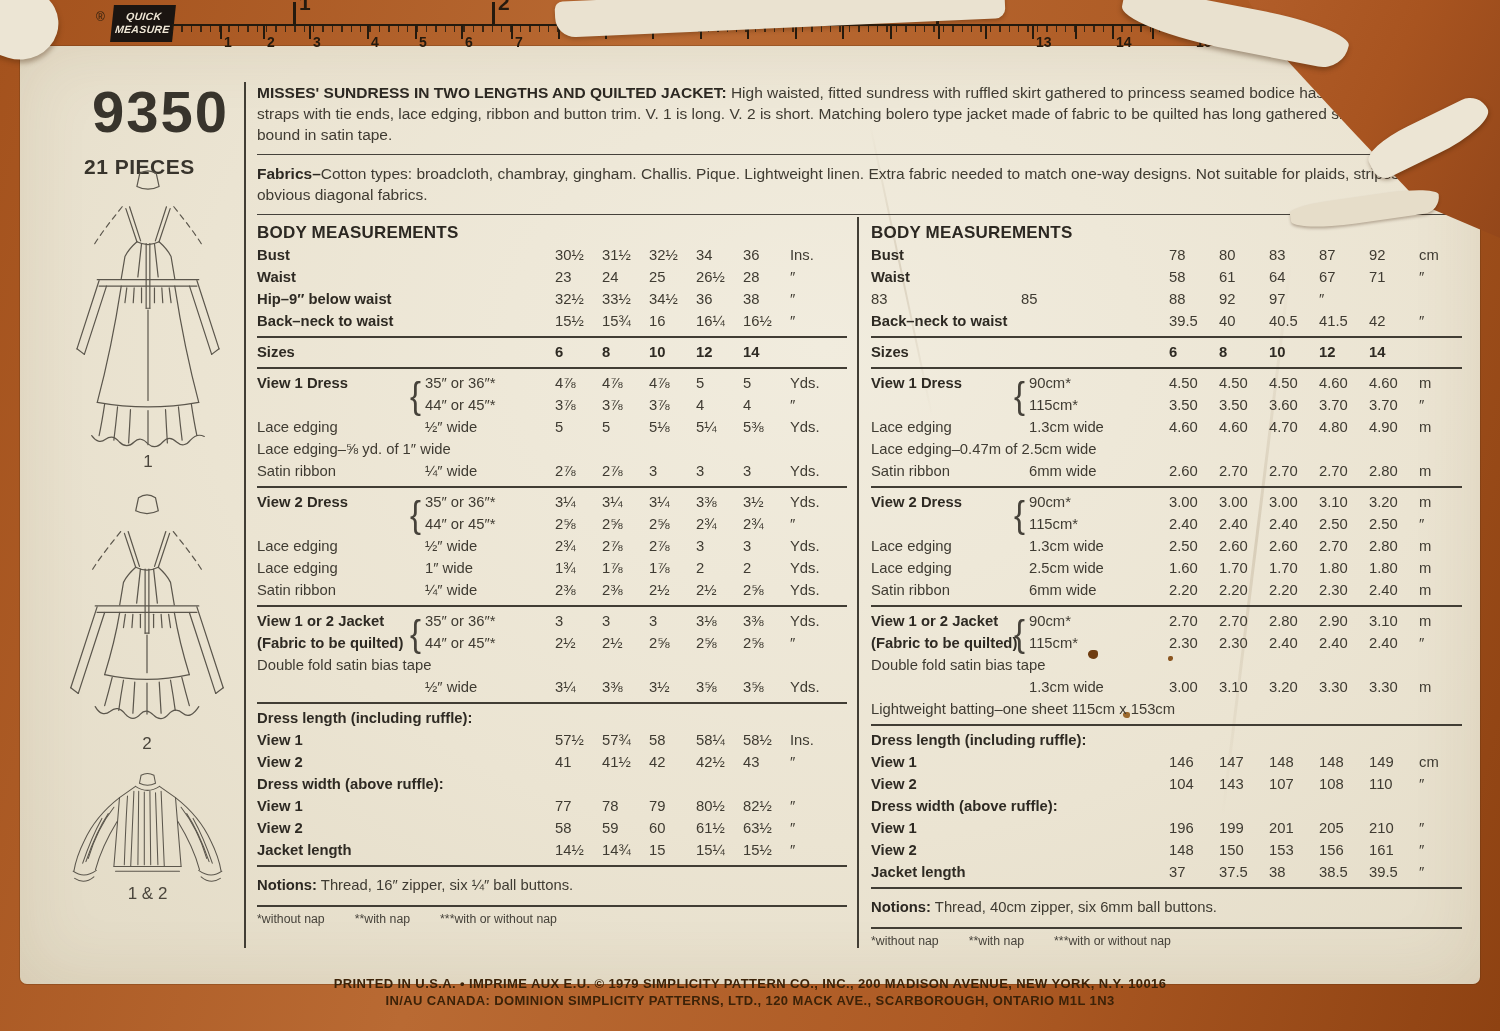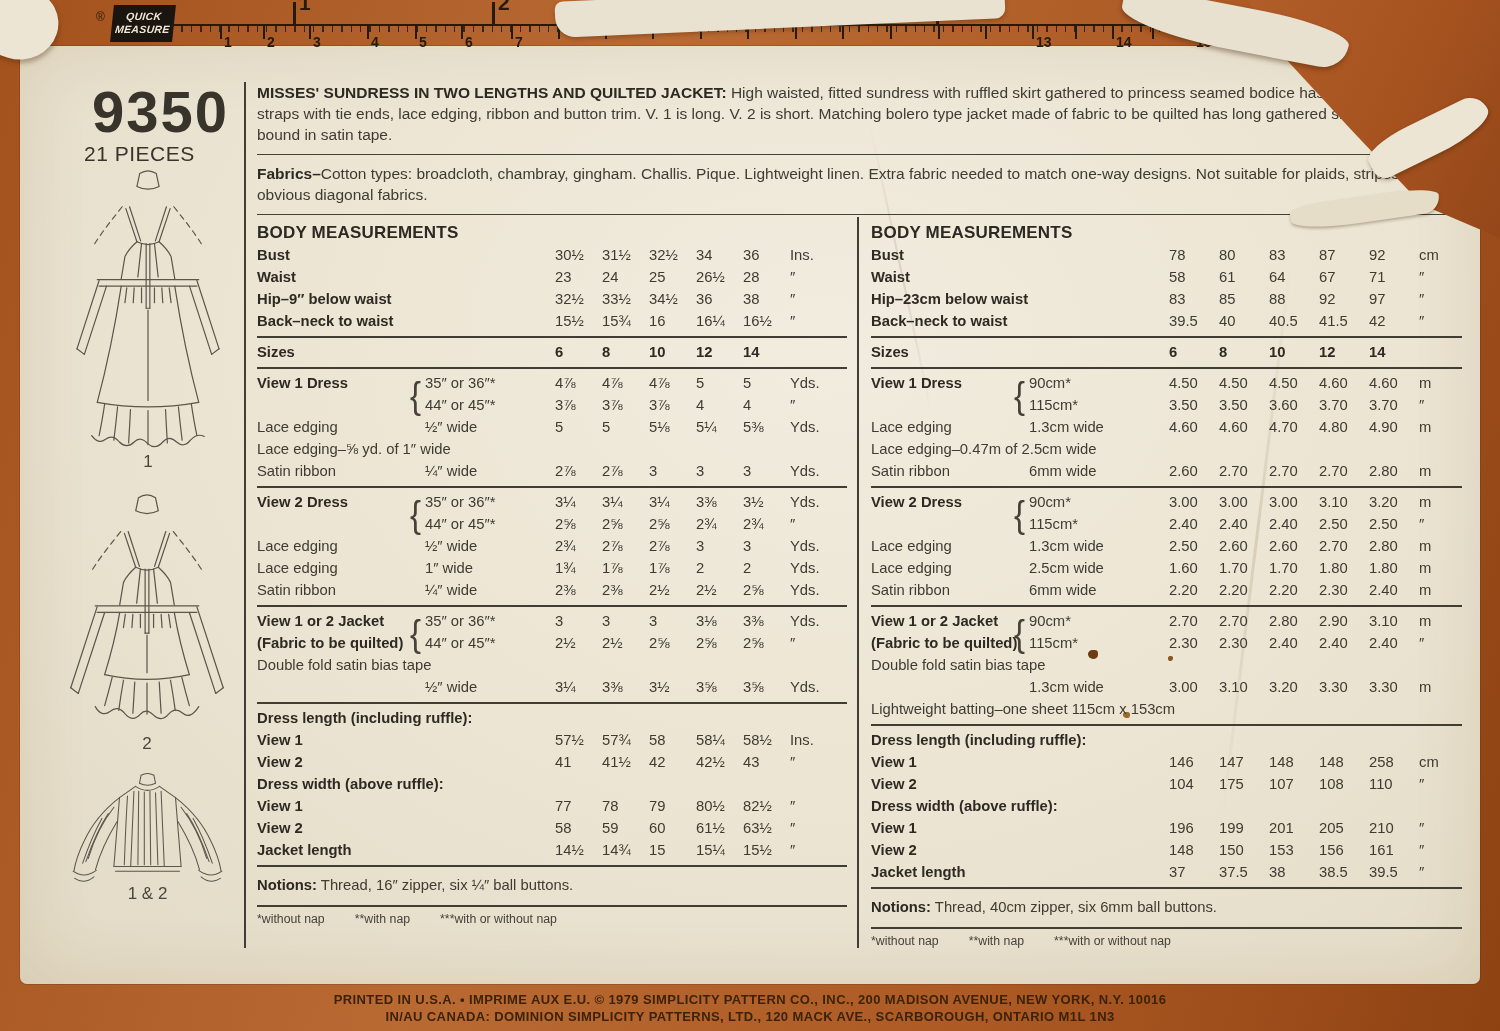--- a/index.html
+++ b/index.html
@@ -41,21 +41,21 @@
   .crease{position:absolute;background:linear-gradient(180deg,transparent,rgba(110,80,40,.16),transparent);}
   .c1{left:1255px;top:260px;width:3px;height:560px;transform:rotate(7deg);}
   .c2{left:900px;top:120px;width:2px;height:300px;transform:rotate(-12deg);}
   .spot{position:absolute;border-radius:50% 40% 55% 60%;}
   .s1{left:1088px;top:650px;width:10px;height:9px;background:#6e3c10;}
   .s2{left:1168px;top:656px;width:5px;height:5px;background:#8a5520;}
   .s3{left:1123px;top:712px;width:7px;height:6px;background:#9c6a2e;}
 
   
   .pat-num{position:absolute;left:92px;top:78px;font-size:58px;font-weight:700;color:#38342c;letter-spacing:2px;}
-  .pieces{position:absolute;left:84px;top:142px;font-size:21px;color:#38342c;letter-spacing:.5px;}
+  .pieces{position:absolute;left:84px;top:155px;font-size:21px;color:#38342c;letter-spacing:.5px;font-weight:bold;}
   .fig{position:absolute;}
   .fig svg{display:block;}
   .figlab{position:absolute;font-size:17px;color:#4a453c;text-align:center;}
 
   
   .content{position:absolute;left:244px;top:82px;width:1218px;border-left:2px solid #423e35;
     padding-left:11px;box-sizing:border-box;}
   .desc{font-size:15.5px;line-height:21px;color:#3f3b32;border-bottom:1.5px solid #45413a;
     padding-bottom:9px;width:1198px;}
   .desc b,.fabrics b{color:#2c2822;}
@@ -74,21 +74,21 @@
     transform:scaleY(1.12);transform-origin:top;color:#46423a;}
   .full{line-height:22px;font-size:14.8px;color:#3f3b32;}
   .hd{font-weight:700;font-size:17px;color:#2c2822;letter-spacing:.2px;}
   .sec{font-weight:700;color:#2e2a23;}
   .kv{padding:4px 0 5px;}
   .kv b{color:#2c2822;}
   .hr{border-top:2px solid #413d34;margin:4px 0 3px;}
   .foot{display:flex;gap:30px;font-size:12.3px;margin-top:5px;color:#46423a;}
 
   
-  .footer{position:absolute;left:0;bottom:0;width:100%;height:46px;text-align:center;}
+  .footer{position:absolute;left:0;bottom:16px;width:100%;height:46px;text-align:center;}
   .footer div{font-size:13px;font-weight:700;color:#3c2208;letter-spacing:.4px;line-height:17px;}
   .footer div:first-child{margin-top:6px;}
 </style>
 </head>
 <body>
 
 <div class="stage" data-interactable="false">
 
   <div class="panel" data-interactable="false"></div>
   <div class="crease c1" data-interactable="false"></div>
@@ -543,21 +543,20 @@
           <div class="trow" data-interactable="false">
             <div class="c lab b" data-interactable="false" style="grid-column: 1 / span 2;">Waist</div>
             <div class="c v" data-interactable="false">58</div>
             <div class="c v" data-interactable="false">61</div>
             <div class="c v" data-interactable="false">64</div>
             <div class="c v" data-interactable="false">67</div>
             <div class="c v" data-interactable="false">71</div>
             <div class="c u" data-interactable="false">″</div>
           </div>
           <div class="trow" data-interactable="false">
-            <div class="c lab b" data-interactable="false" style="grid-column: 1 / span 2;">Hip–23cm below waist</div>
             <div class="c v" data-interactable="false">83</div>
             <div class="c v" data-interactable="false">85</div>
             <div class="c v" data-interactable="false">88</div>
             <div class="c v" data-interactable="false">92</div>
             <div class="c v" data-interactable="false">97</div>
             <div class="c u" data-interactable="false">″</div>
           </div>
           <div class="trow" data-interactable="false">
             <div class="c lab b" data-interactable="false" style="grid-column: 1 / span 2;">Back–neck to waist</div>
             <div class="c v" data-interactable="false">39.5</div>
@@ -704,27 +703,27 @@
           </div>
           <div class="full" data-interactable="false">Lightweight batting–one sheet 115cm x 153cm</div>
           <div class="hr" data-interactable="false"></div>
           <div class="full sec" data-interactable="false">Dress length (including ruffle):</div>
           <div class="trow" data-interactable="false">
             <div class="c lab b" data-interactable="false" style="grid-column: 1 / span 2;">View 1</div>
             <div class="c v" data-interactable="false">146</div>
             <div class="c v" data-interactable="false">147</div>
             <div class="c v" data-interactable="false">148</div>
             <div class="c v" data-interactable="false">148</div>
-            <div class="c v" data-interactable="false">258</div>
+            <div class="c v" data-interactable="false">149</div>
             <div class="c u" data-interactable="false">cm</div>
           </div>
           <div class="trow" data-interactable="false">
             <div class="c lab b" data-interactable="false" style="grid-column: 1 / span 2;">View 2</div>
             <div class="c v" data-interactable="false">104</div>
-            <div class="c v" data-interactable="false">175</div>
+            <div class="c v" data-interactable="false">143</div>
             <div class="c v" data-interactable="false">107</div>
             <div class="c v" data-interactable="false">108</div>
             <div class="c v" data-interactable="false">110</div>
             <div class="c u" data-interactable="false">″</div>
           </div>
           <div class="full sec" data-interactable="false">Dress width (above ruffle):</div>
           <div class="trow" data-interactable="false">
             <div class="c lab b" data-interactable="false" style="grid-column: 1 / span 2;">View 1</div>
             <div class="c v" data-interactable="false">196</div>
             <div class="c v" data-interactable="false">199</div>

